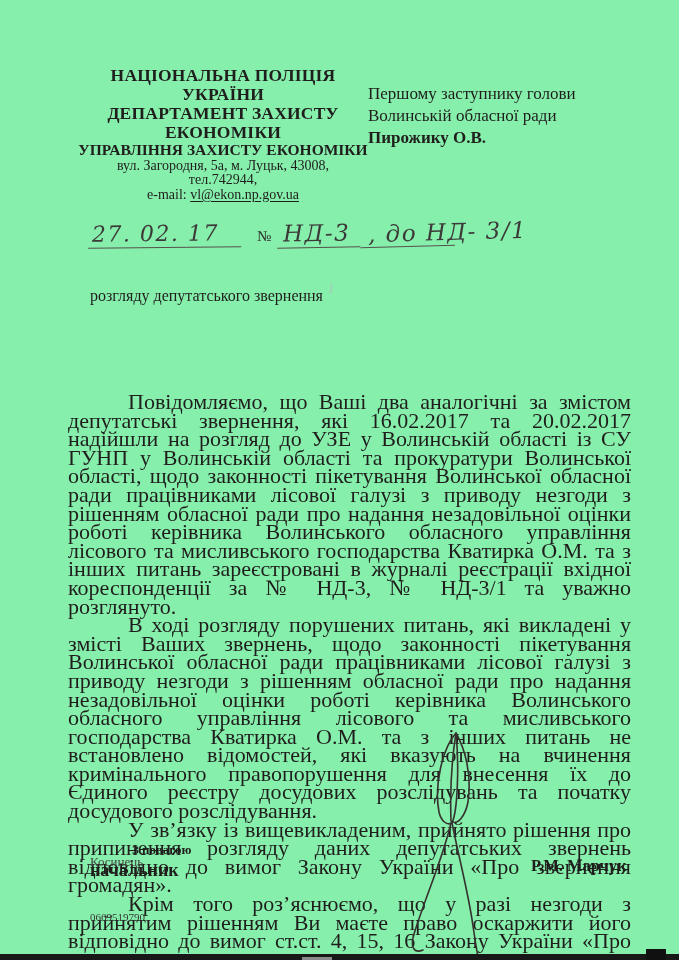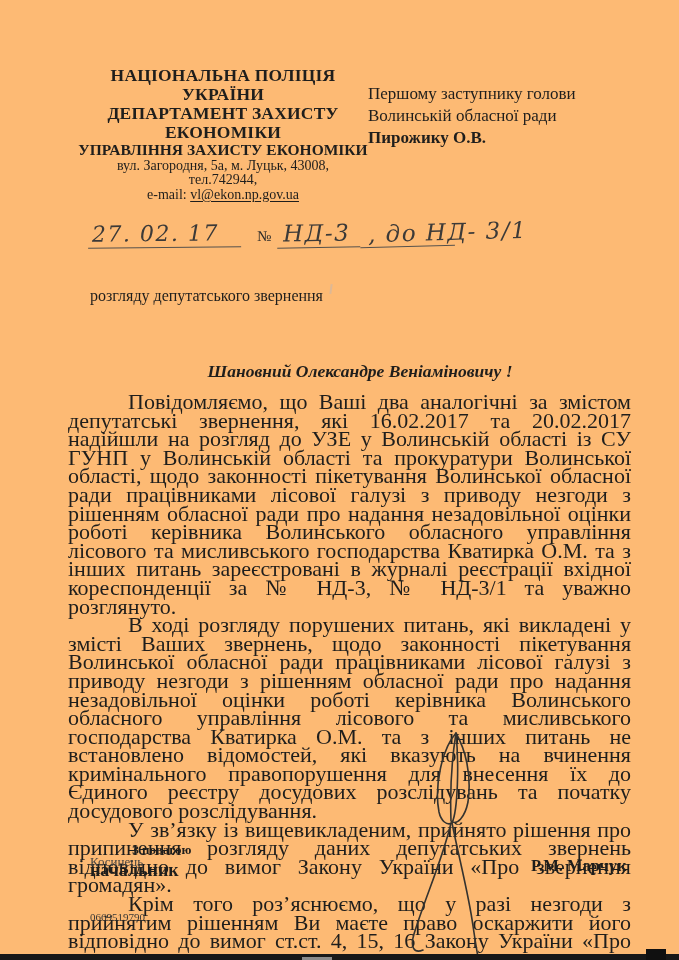--- a/index.html
+++ b/index.html
@@ -1,17 +1,17 @@
 <!DOCTYPE html>
 <html><head>
 <meta charset="utf-8">
 <style>
   html,body { margin:0; padding:0; background:#e8e8e8; }
   .page {
-    position:relative; width:679px; height:960px; background:#fdba74;
+    position:relative; width:679px; height:960px; background:#86efac;
     font-family:"Liberation Serif","DejaVu Serif",serif; color:#1f1e1c;
     overflow:hidden; margin:0 auto;
   }
   
   .sender { position:absolute; left:70px; top:66px; width:306px; text-align:center; }
   .org-line { font-weight:bold; font-size:17.5px; line-height:19px; letter-spacing:.2px; }
   .division-line { font-weight:bold; font-size:15.5px; line-height:16.5px; }
   .addr-line { font-size:14px; line-height:14.5px; }
   .email-part { text-decoration:underline; text-underline-offset:2px; }
   .recipient { position:absolute; left:368px; top:83px; width:250px; font-size:17px; line-height:22px; text-align:left; }
@@ -78,21 +78,20 @@
     <span class="hw hw-date">27. 02. 17</span>
     <span class="no-sign">№</span>
     <span class="hw hw-number">НД-3</span>
     <span class="hw hw-suffix">, до НД- 3/1</span>
   </div>
 
   <div class="subject">
     <div>розгляду депутатського звернення</div>
   </div>
 
-  <div class="salutation">Шановний Олександре Веніаміновичу !</div>
 
   <div class="body-text">
     <p>Повідомляємо, що Ваші два аналогічні за змістом депутатські звернення, які 16.02.2017 та 20.02.2017 надійшли на розгляд до УЗЕ у Волинській області із СУ ГУНП у Волинській області та прокуратури Волинської області, щодо законності пікетування Волинської обласної ради працівниками лісової галузі з приводу незгоди з рішенням обласної ради про надання незадовільної оцінки роботі керівника Волинського обласного управління лісового та мисливського господарства Кватирка О.М. та з інших питань зареєстровані в журналі реєстрації вхідної кореспонденції за № НД-3, № НД-3/1 та уважно розглянуто.</p>
     <p>В ході розгляду порушених питань, які викладені у змісті Ваших звернень, щодо законності пікетування Волинської обласної ради працівниками лісової галузі з приводу незгоди з рішенням обласної ради про надання незадовільної оцінки роботі керівника Волинського обласного управління лісового та мисливського господарства Кватирка О.М. та з інших питань не встановлено відомостей, які вказують на вчинення кримінального правопорушення для внесення їх до Єдиного реєстру досудових розслідувань та початку досудового розслідування.</p>
     <p>У зв’язку із вищевикладеним, прийнято рішення про припинення розгляду даних депутатських звернень відповідно до вимог Закону України «Про звернення громадян».</p>
     <p>Крім того роз’яснюємо, що у разі незгоди з прийнятим рішенням Ви маєте право оскаржити його відповідно до вимог ст.ст. 4, 15, 16 Закону України «Про звернення громадян».</p>
   </div>
 
   <div class="regards">З повагою</div>
   <div class="position">начальник</div>

